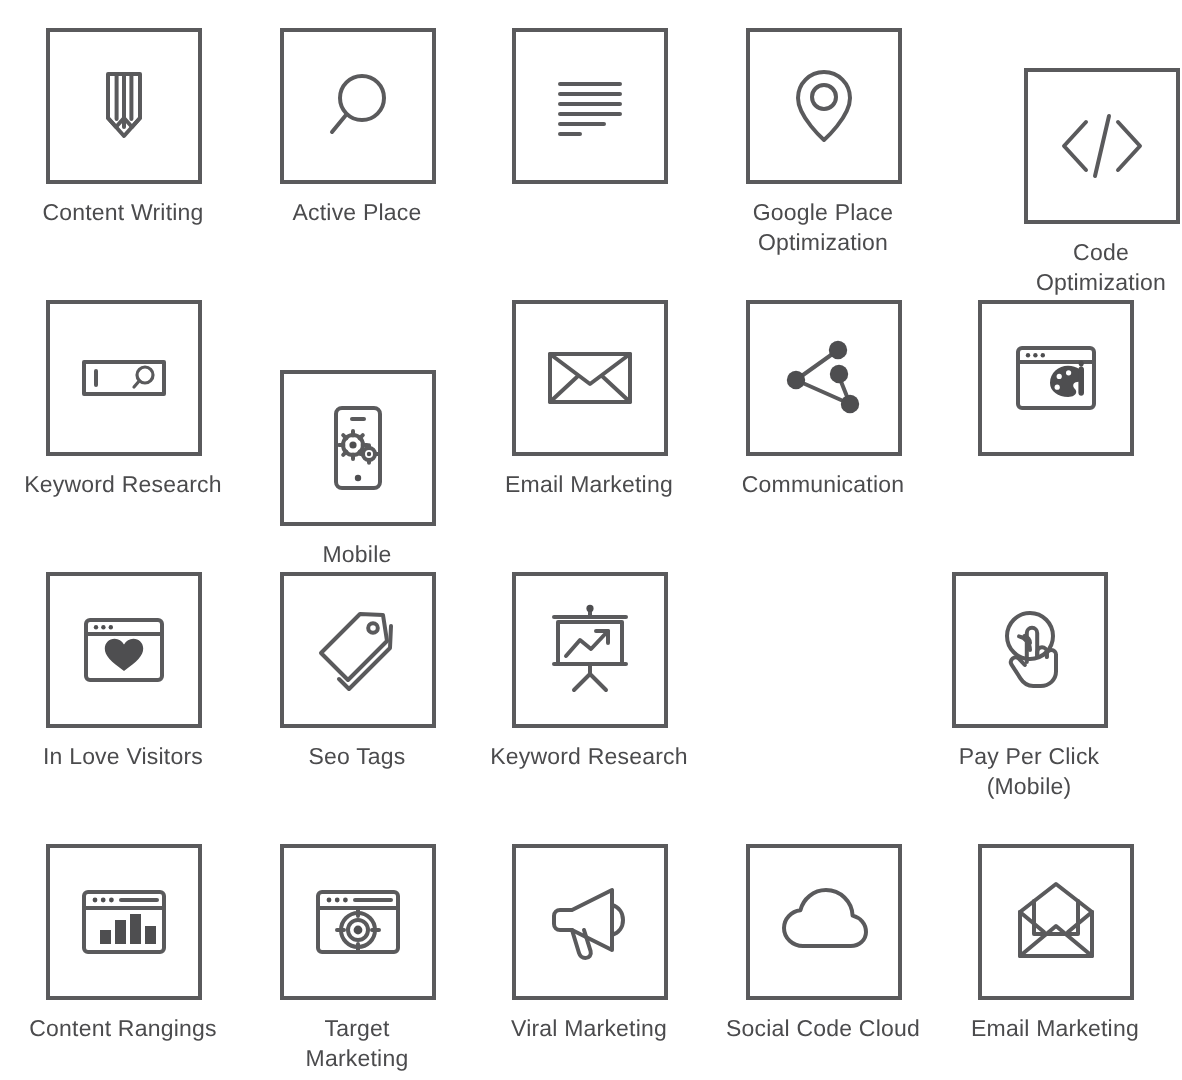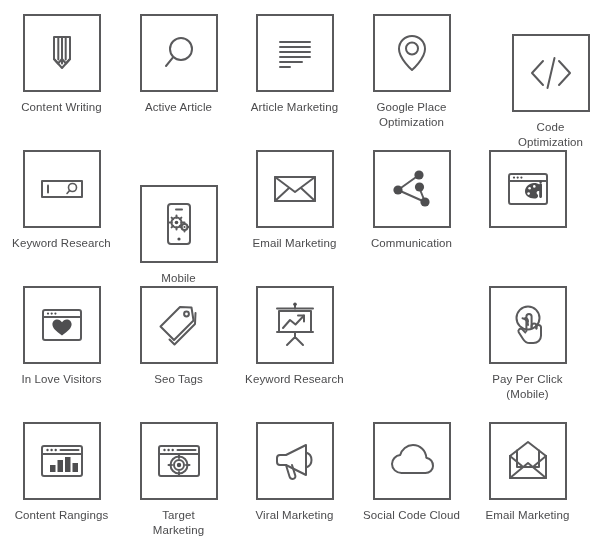--- a/index.html
+++ b/index.html
@@ -71,29 +71,28 @@
       </div>
       <div class="label">Content Writing</div>
     </div>
     <div class="cell" style="left: 120px; top: 14px;">
       <div class="tile">
         <svg width="48" height="48" viewBox="0 0 48 48">
       <circle class="ic" cx="26" cy="20" r="11"></circle>
       <path class="ic" d="M18.2 28.2 L11 37"></path>
     </svg>
       </div>
-      <div class="label">Active Article</div>
+      <div class="label">Active Place</div>
     </div>
     <div class="cell" style="left: 236px; top: 14px;">
       <div class="tile">
         <svg width="48" height="48" viewBox="0 0 48 48">
       <path class="ic" d="M9 13 h30 M9 18 h30 M9 23 h30 M9 28 h30 M9 33 h22 M9 38 h10"></path>
     </svg>
       </div>
-      <div class="label">Article Marketing</div>
     </div>
     <div class="cell" style="left: 353px; top: 14px;">
       <div class="tile">
         <svg width="48" height="48" viewBox="0 0 48 48">
       <path class="ic" d="M24 7 c-7.2 0 -13 5.8 -13 13 0 9.5 13 21 13 21 s13 -11.5 13 -21 c0 -7.2 -5.8 -13 -13 -13 z"></path>
       <circle class="ic" cx="24" cy="19.5" r="6"></circle>
     </svg>
       </div>
       <div class="label">Google Place
 Optimization</div>
@@ -215,21 +214,21 @@
       <path class="ic" d="M6 7.5 h36"></path>
       <rect class="ic" x="8" y="10" width="32" height="21"></rect>
       <path class="ic" d="M6 31 h36"></path>
       <path class="ic" d="M24 31 v5 M24 36 L16 44 M24 36 L32 44"></path>
       <path class="ic" d="M12 27 L19 19 L24.5 23.5 L33 14.5"></path>
       <path class="ic" d="M27 14.5 h6 v6"></path>
     </svg>
       </div>
       <div class="label">Keyword Research</div>
     </div>
-    <div class="cell" style="left: 469px; top: 286px;">
+    <div class="cell" style="left: 456px; top: 286px;">
       <div class="tile">
         <svg width="48" height="48" viewBox="0 0 48 48">
       <circle class="ic" cx="24" cy="17" r="11.5"></circle>
       <path class="ic" d="M24 24 a7 7 0 0 0 -5.5 -6.8"></path>
       <path class="ic" d="M24 20.5 a3.6 3.6 0 0 0 -2.8 -3.5"></path>
       <path class="ic" d="M22.4 30 V15.5 a2.6 2.6 0 0 1 5.2 0 V27"></path>
       <path class="ic" d="M27.6 27 v-2 a2.4 2.4 0 0 1 4.8 0 v2.4"></path>
       <path class="ic" d="M32.4 27.5 v-1.2 a2.3 2.3 0 0 1 4.6 0 v8.5
                           c0 4.1 -3.4 7.2 -7.6 7.2 h-3.8
                           c-3 0 -5 -1.6 -6.4 -3.8 l-4.5 -7

